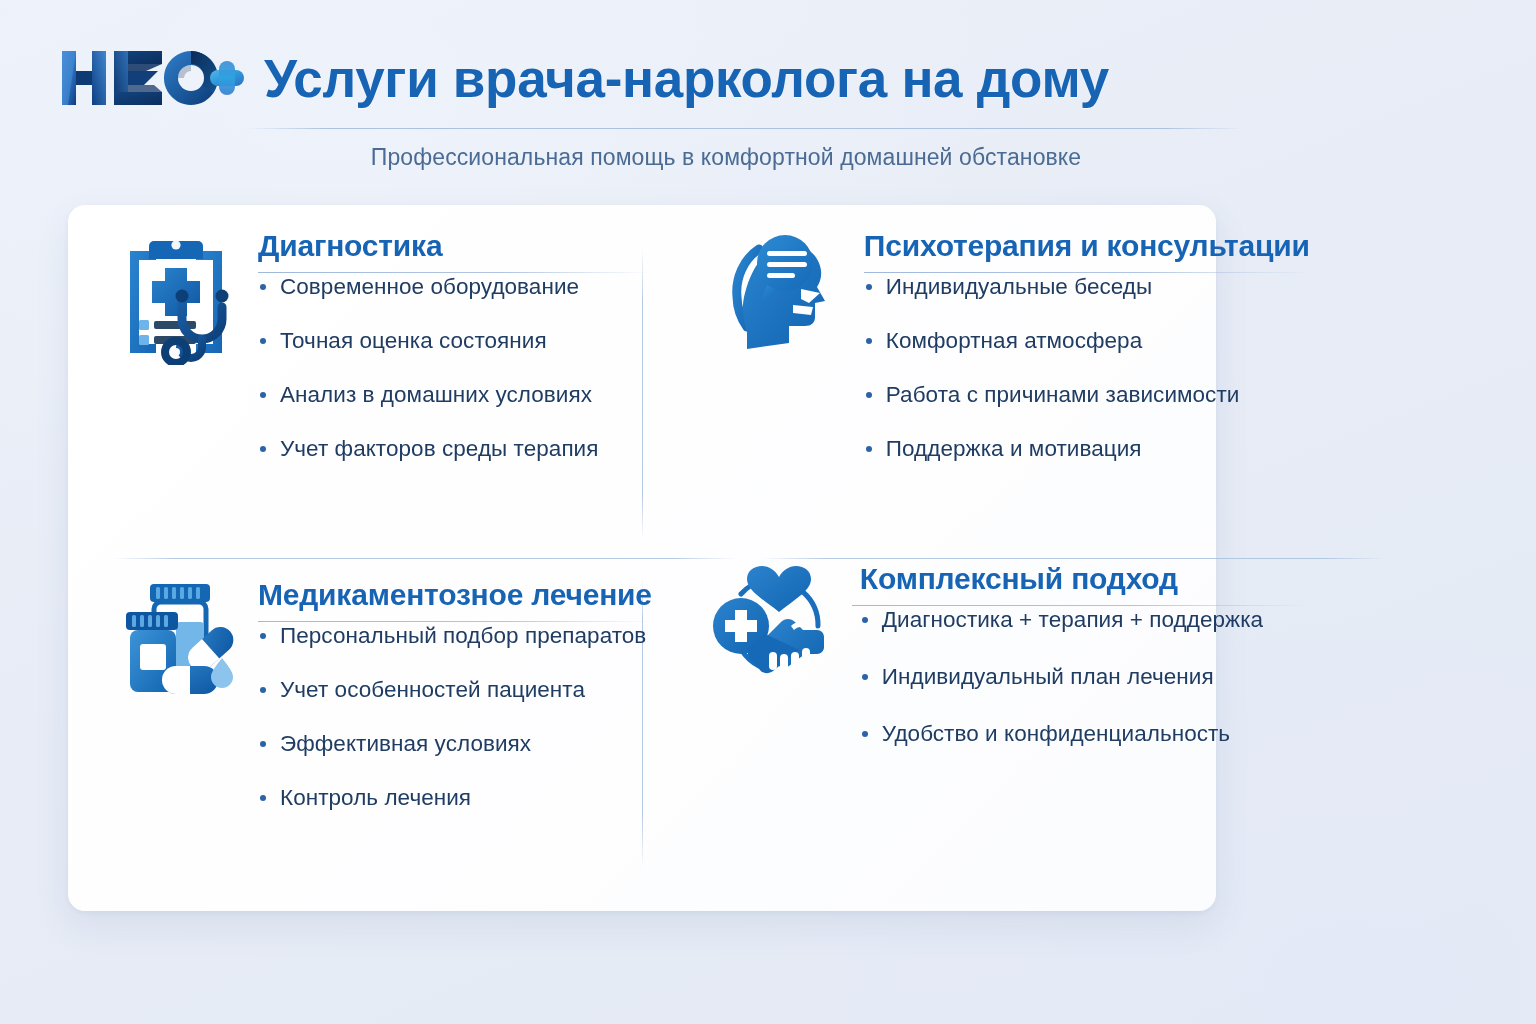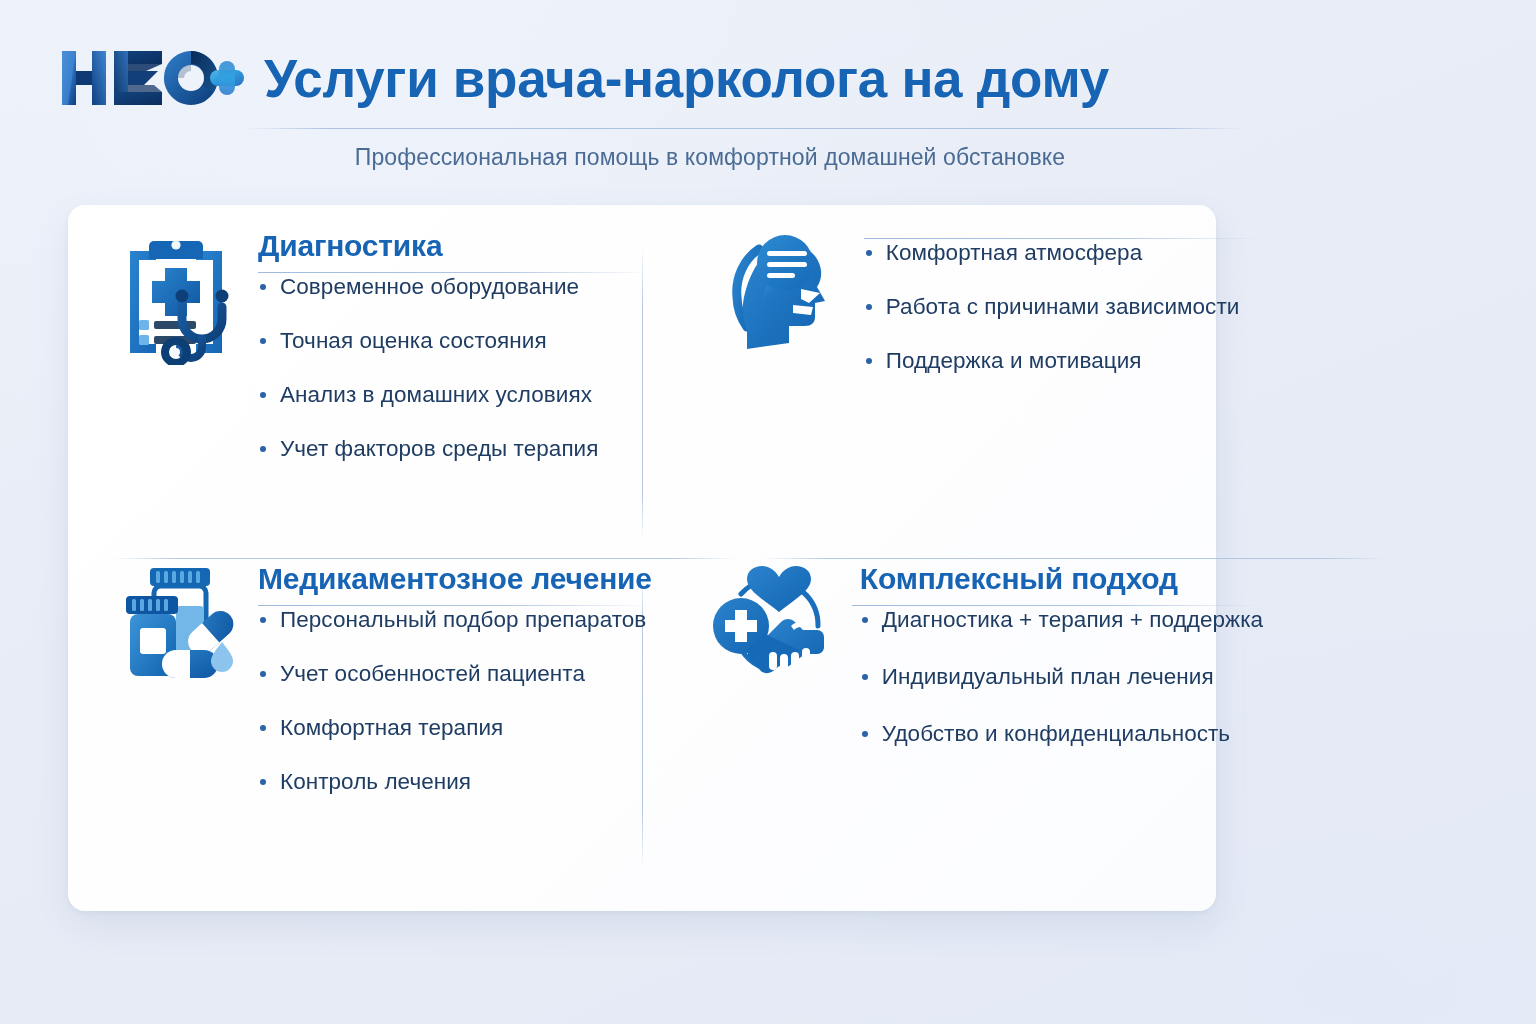--- a/index.html
+++ b/index.html
@@ -68,21 +68,21 @@
     height: 1px;
     background: linear-gradient(90deg,
       rgba(160,185,220,0) 0%,
       rgba(150,178,216,0.75) 8%,
       rgba(150,178,216,0.75) 92%,
       rgba(160,185,220,0) 100%);
   }
 
   .subtitle {
     position: absolute;
-    left: 0;
+    left: 16px;
     top: 144px;
     width: 1420px;
     text-align: center;
     font-size: 23px;
     font-weight: 400;
     color: #4a6b94;
     letter-spacing: 0.1px;
   }
 
   
@@ -145,21 +145,21 @@
 
   
   .quad {
     position: relative;
     display: flex;
     align-items: flex-start;
     padding: 24px 30px 24px 42px;
   }
   .quad.q1 { padding-top: 20px; }
   .quad.q2 { padding-top: 20px; padding-left: 34px; }
-  .quad.q3 { padding-top: 0px; }
+  .quad.q3 { padding-top: 16px; }
   .quad.q4 { padding-top: 0px; padding-left: 22px; }
 
   .icon-wrap {
     flex: 0 0 auto;
     width: 136px;
     height: 136px;
     display: flex;
     align-items: flex-start;
     justify-content: center;
     padding-top: 6px;
@@ -393,22 +393,24 @@
             <path d="M70 74 L90 76 L88 84 L70 82 Z" fill="#ffffff"></path>
 
             <circle cx="62" cy="32" r="28" fill="url(#bubG)"></circle>
             <path d="M44 54 l-6 16 l18 -10 z" fill="url(#bubG)"></path>
             <rect x="44" y="20" width="40" height="5" rx="2.5" fill="#ffffff"></rect>
             <rect x="44" y="31" width="40" height="5" rx="2.5" fill="#ffffff"></rect>
             <rect x="44" y="42" width="28" height="5" rx="2.5" fill="#ffffff"></rect>
           </svg>
         </div>
         <div class="quad-body">
+          <h2 class="quad-title">Психотерапия и консультации</h2>
           <div class="quad-rule"></div>
           <ul class="bullets">
+            <li>Индивидуальные беседы</li>
             <li>Комфортная атмосфера</li>
             <li>Работа с причинами зависимости</li>
             <li>Поддержка и мотивация</li>
           </ul>
         </div>
       </div>
 
       <div class="quad q3">
         <div class="icon-wrap">
           <svg width="128" height="124" viewBox="0 0 128 124" aria-hidden="true">
@@ -460,21 +462,21 @@
 
             <path d="M108 78 c7 9 11 14 11 19 a11 11 0 0 1 -22 0 c0 -5 4 -10 11 -19 z" fill="#8cc4ee"></path>
           </svg>
         </div>
         <div class="quad-body">
           <h2 class="quad-title">Медикаментозное лечение</h2>
           <div class="quad-rule"></div>
           <ul class="bullets">
             <li>Персональный подбор препаратов</li>
             <li>Учет особенностей пациента</li>
-            <li>Комфортная терапия</li>
+            <li>Эффективная условиях</li>
             <li>Контроль лечения</li>
           </ul>
         </div>
       </div>
 
       <div class="quad q4">
         <div class="icon-wrap">
           <svg width="130" height="112" viewBox="0 0 130 112" aria-hidden="true">
             <defs>
               <linearGradient id="hsG" x1="0" y1="0" x2="1" y2="1">

